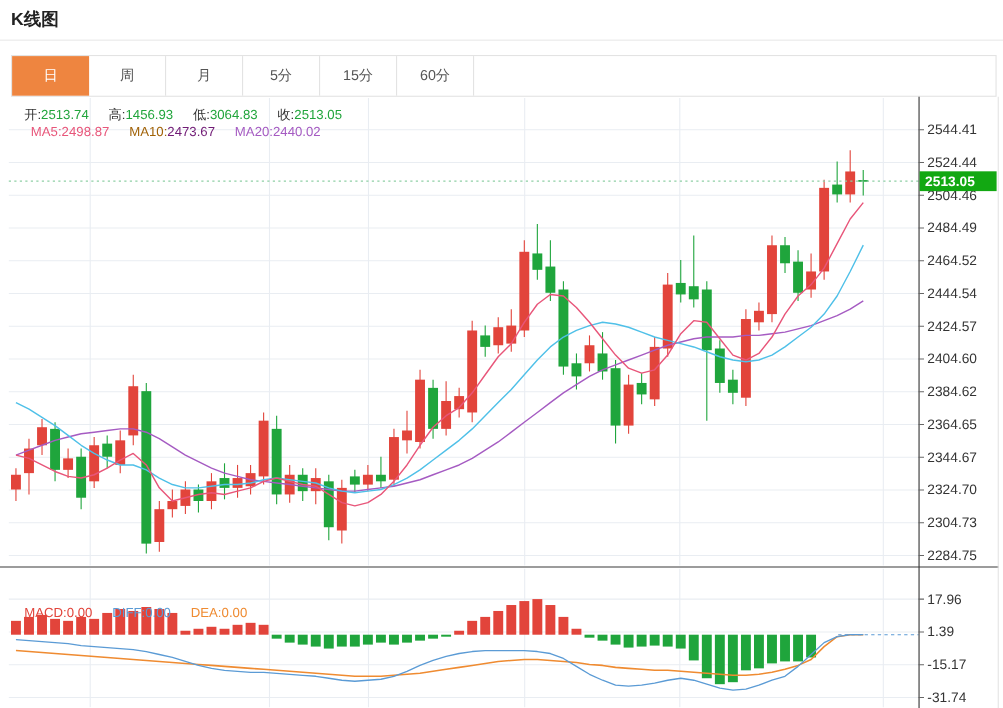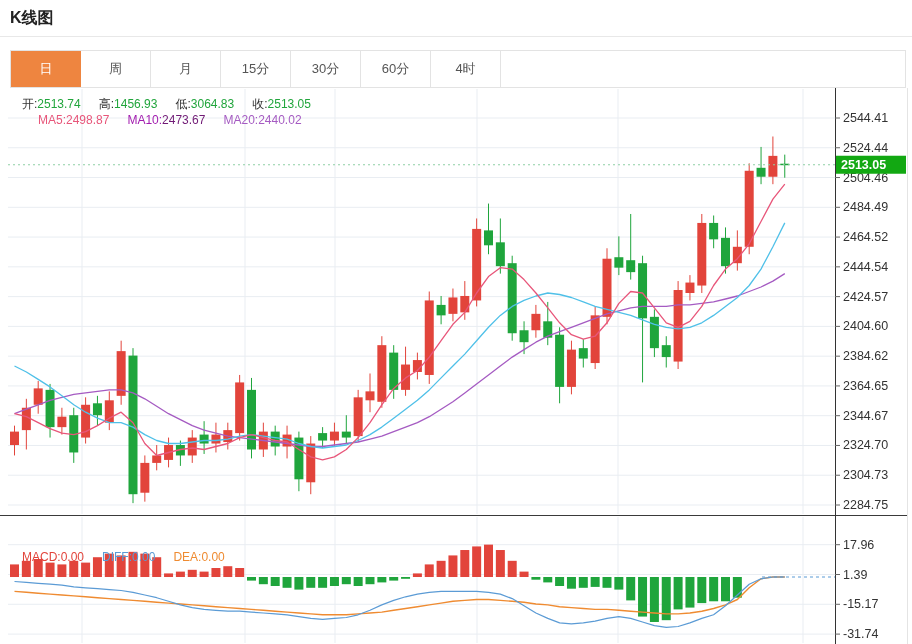--- a/index.html
+++ b/index.html
@@ -23,24 +23,23 @@
 
 <div class="page">
   <div class="header">
     <div class="title">K线图</div>
     <a class="fa-link">基本面分析&gt;</a>
   </div>
   <div class="tabbar">
       <div class="tab active">日</div>
       <div class="tab">周</div>
       <div class="tab">月</div>
+      <div class="tab">5分</div>
       <div class="tab">15分</div>
-      <div class="tab">30分</div>
       <div class="tab">60分</div>
-      <div class="tab">4时</div>
     </div>
   <svg id="chart-svg" width="912" height="644" viewBox="0 0 912 644">
       <line x1="8" y1="118" x2="835" y2="118" stroke="#e9edf2" stroke-width="1"></line>
       <line x1="8" y1="147.76426750365835" x2="835" y2="147.76426750365835" stroke="#e9edf2" stroke-width="1"></line>
       <line x1="8" y1="177.54343949780457" x2="835" y2="177.54343949780457" stroke="#e9edf2" stroke-width="1"></line>
       <line x1="8" y1="207.3077070014636" x2="835" y2="207.3077070014636" stroke="#e9edf2" stroke-width="1"></line>
       <line x1="8" y1="237.07197450512194" x2="835" y2="237.07197450512194" stroke="#e9edf2" stroke-width="1"></line>
       <line x1="8" y1="266.8511464992682" x2="835" y2="266.8511464992682" stroke="#e9edf2" stroke-width="1"></line>
       <line x1="8" y1="296.6154140029265" x2="835" y2="296.6154140029265" stroke="#e9edf2" stroke-width="1"></line>
       <line x1="8" y1="326.3796815065856" x2="835" y2="326.3796815065856" stroke="#e9edf2" stroke-width="1"></line>
@@ -308,23 +307,23 @@
       <text x="843" y="638.1" font-size="12.5" fill="#333333" font-family="&quot;Liberation Sans&quot;,&quot;DejaVu Sans&quot;,sans-serif">-31.74</text>
       <rect x="836" y="155.74048216898976" width="70" height="18" fill="#12a812"></rect>
       <text x="841" y="169.24048216898976" font-size="12.5" fill="#ffffff" font-family="&quot;Liberation Sans&quot;,&quot;DejaVu Sans&quot;,sans-serif" font-weight="bold">2513.05</text>
     </svg>
   <div class="info-row" style="left:22px;top:96px;">
       <span class="pair"><span class="lbl">开:</span><span style="color: rgb(33, 165, 60); text-align: center;">2513.74</span></span>
       <span class="pair"><span class="lbl">高:</span><span style="color: rgb(33, 165, 60);">1456.93</span></span>
       <span class="pair"><span class="lbl">低:</span><span style="color: rgb(33, 165, 60);">3064.83</span></span>
       <span class="pair"><span class="lbl">收:</span><span style="color: rgb(33, 165, 60);">2513.05</span></span>
     </div>
-  <div class="info-row" style="left:38px;top:113px;text-align:center;">
+  <div class="info-row" style="left:28px;top:113px;text-align:center;">
       <span class="pair"><span class="lbl" style="color: rgb(232, 86, 122);">MA5:</span><span style="color: rgb(232, 86, 122);">2498.87</span></span>
-      <span class="pair"><span class="lbl" style="color: #a21caf;">MA10:</span><span style="color: #701a75;">2473.67</span></span>
+      <span class="pair"><span class="lbl" style="color: #a16207;">MA10:</span><span style="color: #701a75;">2473.67</span></span>
       <span class="pair"><span class="lbl" style="color: rgb(165, 91, 194);">MA20:</span><span style="color: rgb(165, 91, 194);">2440.02</span></span>
     </div>
   <div class="info-row" style="left:22px;top:518px;margin-top:32px;">
       <span class="pair"><span class="lbl" style="color: rgb(226, 68, 59);">MACD:</span><span style="color: rgb(226, 68, 59);">0.00</span></span>
       <span class="pair"><span class="lbl" style="color: rgb(91, 155, 213);">DIFF:</span><span style="color: rgb(91, 155, 213);">0.00</span></span>
       <span class="pair"><span class="lbl" style="color: rgb(239, 139, 49);">DEA:</span><span style="color: rgb(239, 139, 49);">0.00</span></span>
     </div>
 </div>
 
 </body></html>

